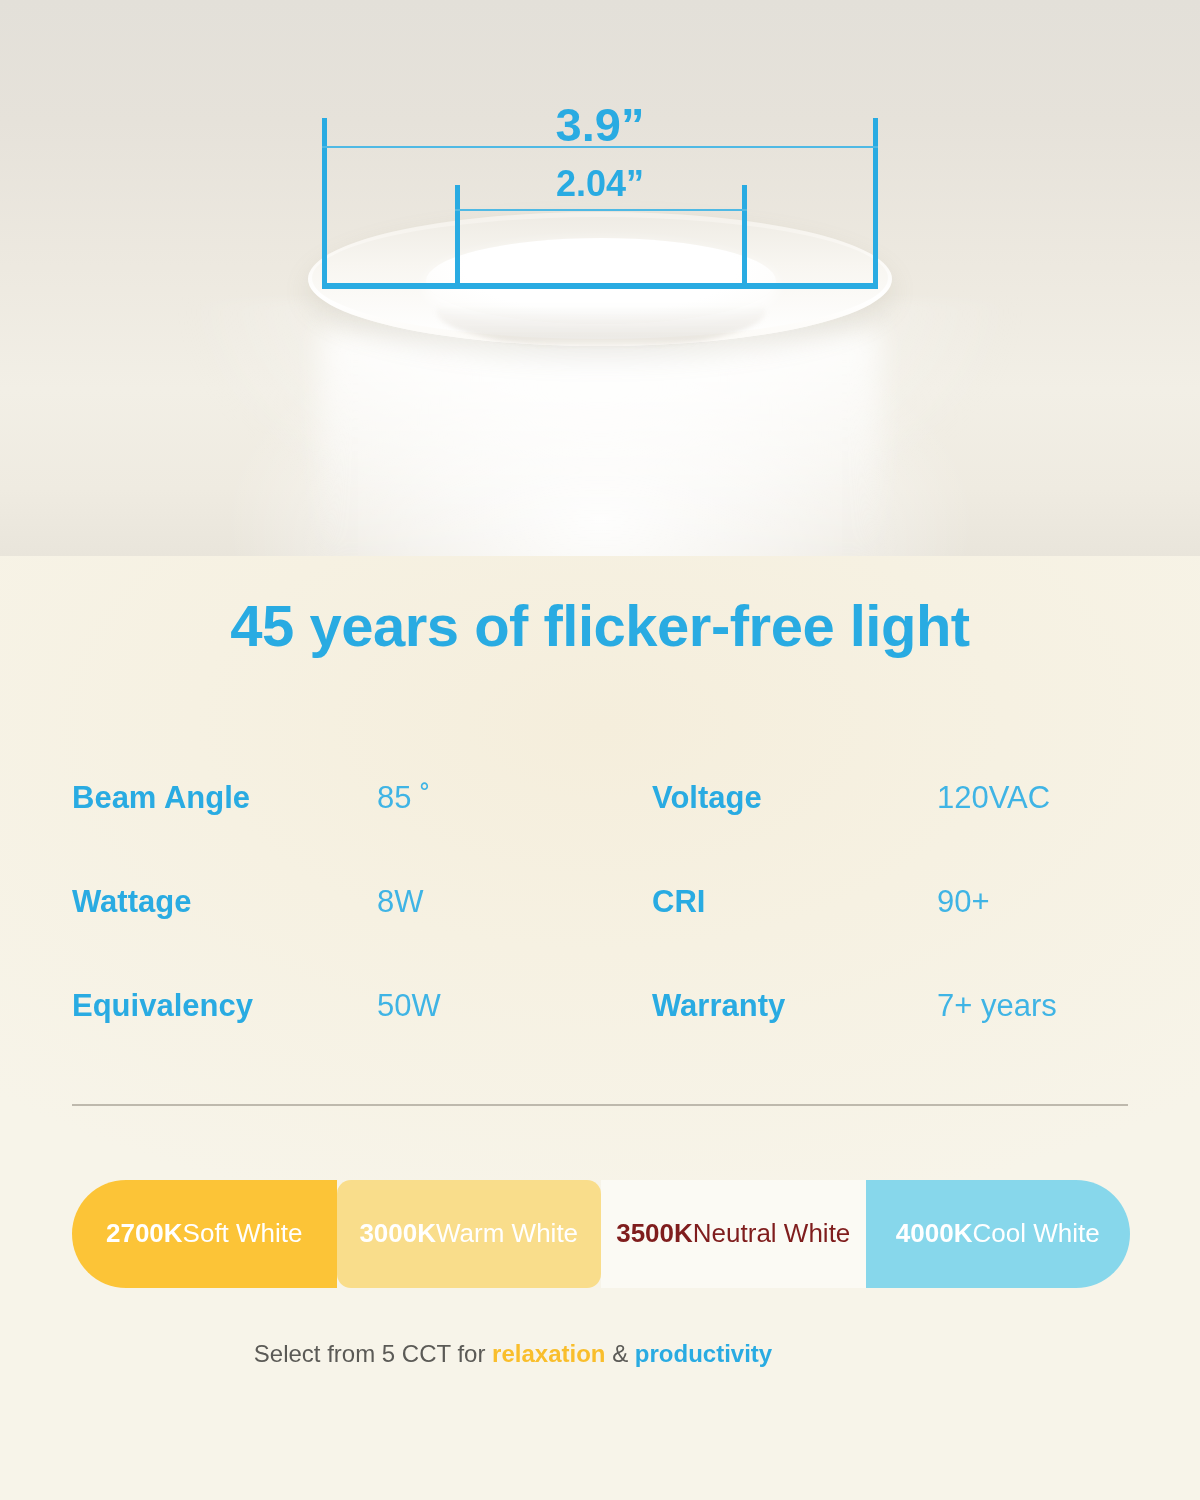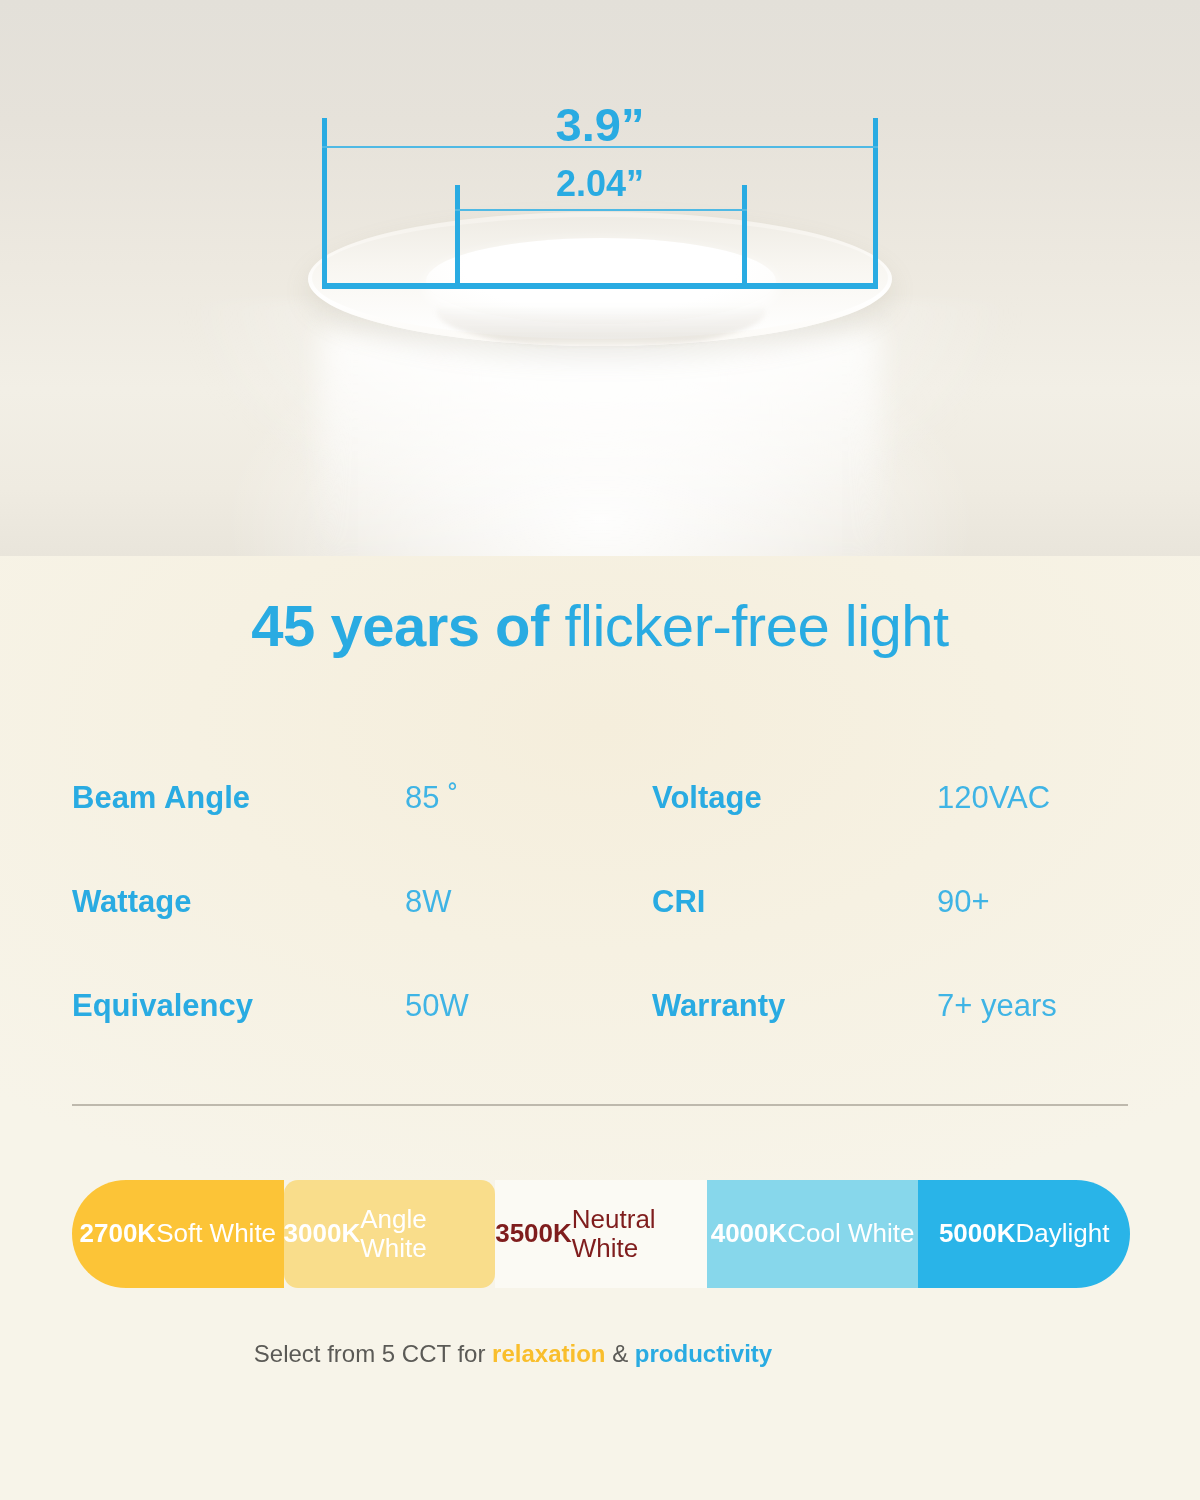--- a/index.html
+++ b/index.html
@@ -125,36 +125,36 @@
   .headline {
     position: absolute;
     left: 0; top: 36px;
     width: 1200px;
     text-align: center;
     font-size: 58px;
     color: #29ABE2;
     letter-spacing: -0.5px;
   }
   .headline .hl-bold { font-weight: bold; }
-  .headline .hl-light { font-weight: normal; }
+  .headline .hl-light { font-weight: bold; }
 
   
   .specs {
     position: absolute;
     left: 72px;
     top: 224px;
     width: 1060px;
   }
   .spec-row {
     display: flex;
     height: 104px;
     align-items: flex-start;
   }
   .spec-cell { display: flex; }
-  .spec-cell.left  { width: 580px; gap: 28px; }
+  .spec-cell.left  { width: 580px; }
   .spec-cell.right { width: 480px; }
   .spec-label {
     font-size: 31px;
     font-weight: bold;
     color: #29ABE2;
   }
   .spec-cell.left .spec-label  { width: 305px; }
   .spec-cell.right .spec-label { width: 285px; }
   .spec-value {
     font-size: 31px;
@@ -290,34 +290,30 @@
 
     <div class="divider"></div>
 
     <div class="cct-bar">
       <div class="cct-seg" style="background: rgb(252, 196, 55); color: rgb(255, 255, 255);">
         <span class="cct-k">2700K</span>
         <span class="cct-name">Soft White</span>
       </div>
       <div class="cct-seg" style="background: rgb(249, 221, 139); color: rgb(255, 255, 255); border-radius: 14px;">
         <span class="cct-k">3000K</span>
-        <span class="cct-name">Angle White</span>
+        <span class="cct-name">Warm White</span>
       </div>
       <div class="cct-seg" style="background: rgb(251, 250, 244); color: #7f1d1d;">
         <span class="cct-k">3500K</span>
         <span class="cct-name">Neutral White</span>
       </div>
       <div class="cct-seg" style="background: rgb(135, 215, 235); color: rgb(255, 255, 255);">
         <span class="cct-k">4000K</span>
         <span class="cct-name">Cool White</span>
       </div>
-      <div class="cct-seg" style="background: rgb(41, 180, 232); color: rgb(255, 255, 255);">
-        <span class="cct-k">5000K</span>
-        <span class="cct-name">Daylight</span>
-      </div>
     </div>
 
     <div class="caption">
       <span>Select from 5 CCT for </span><span class="cap-amber">relaxation</span><span> &amp; </span><span class="cap-blue">productivity</span>
     </div>
 
   </div>
 </div>
 
 </body></html>

